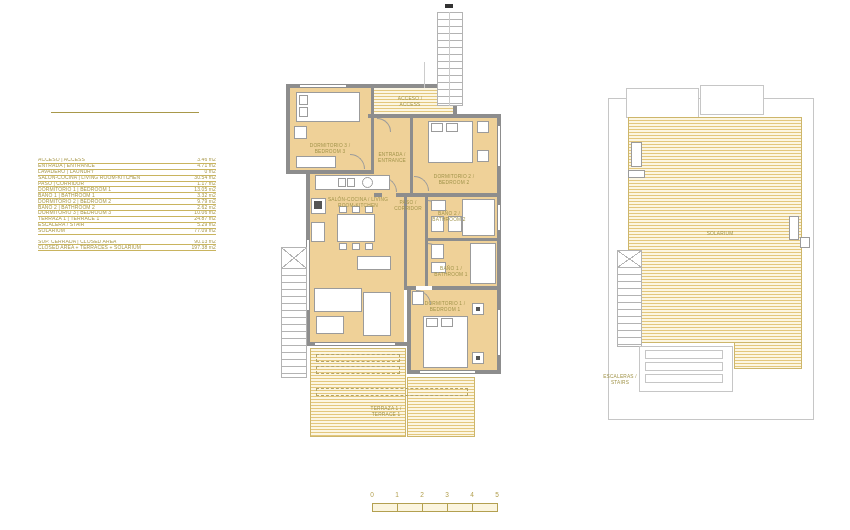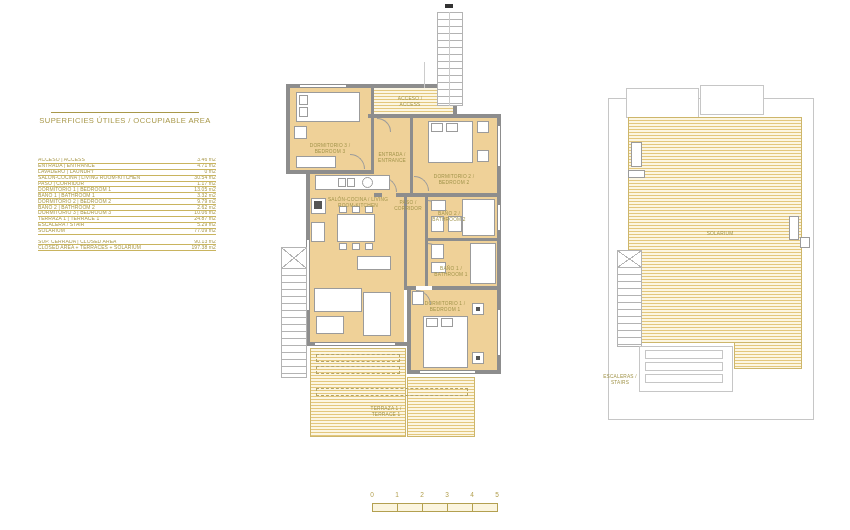--- a/index.html
+++ b/index.html
@@ -46,21 +46,20 @@
                border:1px solid #b3a050; background:#fbf5df; }
   .scale-tick{ position:absolute; top:0; width:1px; height:100%; background:#b3a050; }
 </style>
 </head>
 <body>
 
 <div id="canvas">
 
   <div id="title-block">
     <div id="title-rule"></div>
-    <div class="title-line">SUPERFICIES ÚTILES / OCCUPIABLE AREA</div>
   </div>
 
   <div id="areas">
     <div class="trow">
         <span>ACCESO | ACCESS</span>
         <span>3.46 m2</span>
       </div>
     <div class="trow">
         <span>ENTRADA | ENTRANCE</span>
         <span>4.71 m2</span>

